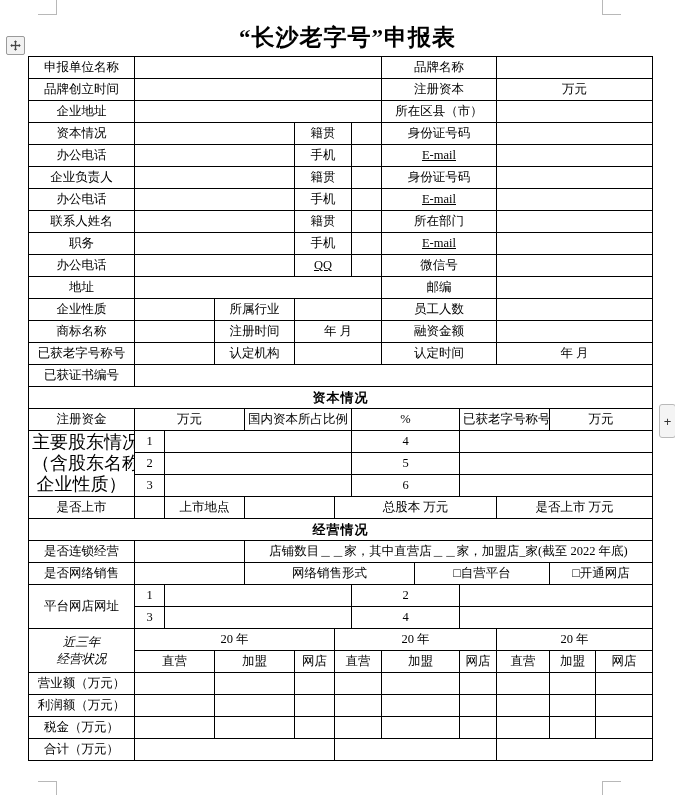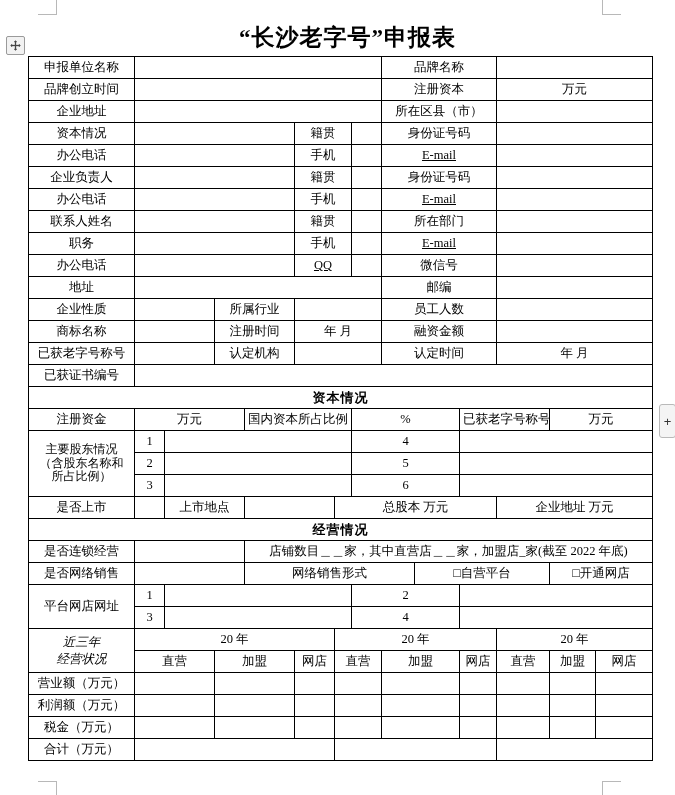--- a/index.html
+++ b/index.html
@@ -51,21 +51,21 @@
     white-space:nowrap;overflow:hidden;
   }
   td.blank{}
   td.right{text-align:right;padding-right:6px;}
   td.sect{
     font-weight:bold;text-align:center;letter-spacing:1px;font-size:13px;height:22px;
   }
   td.num{font-family:"Liberation Serif",serif;}
   .latin{font-family:"Liberation Serif",serif;text-decoration:underline;}
   td.tall{height:26px;font-style:italic;}
-  .multiline{white-space:normal;line-height:1.15;font-size:12px;}
+  .multiline{white-space:normal;line-height:1.15;font-size:18px;}
 </style>
 </head>
 <body>
 
 <div class="crop tl"></div>
 <div class="crop tr"></div>
 <div class="crop bl"></div>
 <div class="crop br"></div>
 
 <div class="move-handle">
@@ -228,21 +228,21 @@
     <td colspan="3" class="right">万元</td>
     <td colspan="3">国内资本所占比例</td>
     <td colspan="3">%</td>
     <td colspan="2">已获老字号称号</td>
     <td colspan="2">万元</td>
   </tr>
   <tr>
     <td rowspan="3" class="multiline">
       <span>主要股东情况</span><br>
       <span>（含股东名称和</span><br>
-      <span>所占比例）</span>
+      <span>企业性质）</span>
     </td>
     <td class="num">1</td>
     <td colspan="5" class="blank"></td>
     <td colspan="3" class="num">4</td>
     <td colspan="4" class="blank"></td>
   </tr>
   <tr>
     <td class="num">2</td>
     <td colspan="5" class="blank"></td>
     <td colspan="3" class="num">5</td>
@@ -253,21 +253,21 @@
     <td colspan="5" class="blank"></td>
     <td colspan="3" class="num">6</td>
     <td colspan="4" class="blank"></td>
   </tr>
   <tr>
     <td>是否上市</td>
     <td class="blank"></td>
     <td colspan="2">上市地点</td>
     <td colspan="2" class="blank"></td>
     <td colspan="5">总股本    万元</td>
-    <td colspan="4">企业地址        万元</td>
+    <td colspan="4">是否上市        万元</td>
   </tr>
 
   <tr>
     <td colspan="14" class="sect">经营情况</td>
   </tr>
   <tr>
     <td>是否连锁经营</td>
     <td colspan="3" class="blank"></td>
     <td colspan="10">店铺数目＿＿家，其中直营店＿＿家，加盟店_家(截至 2022 年底)</td>
   </tr>

